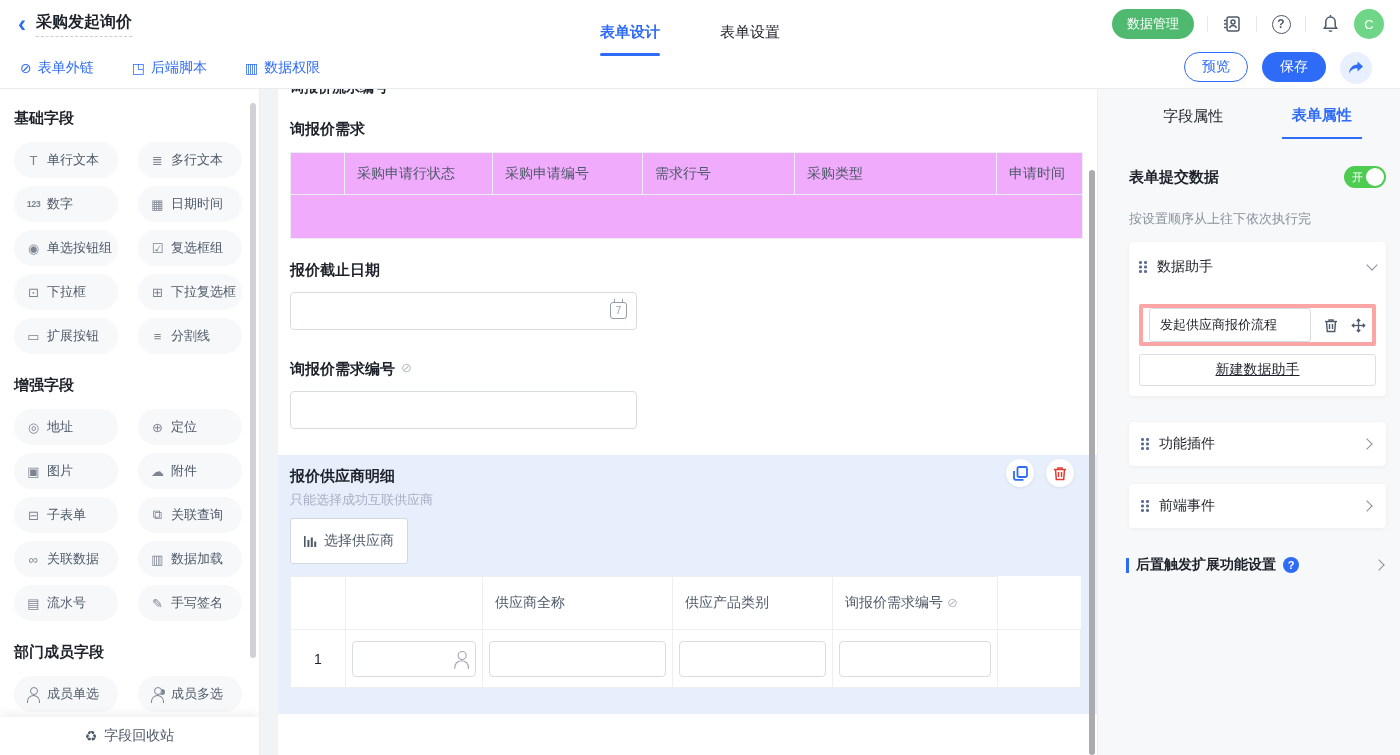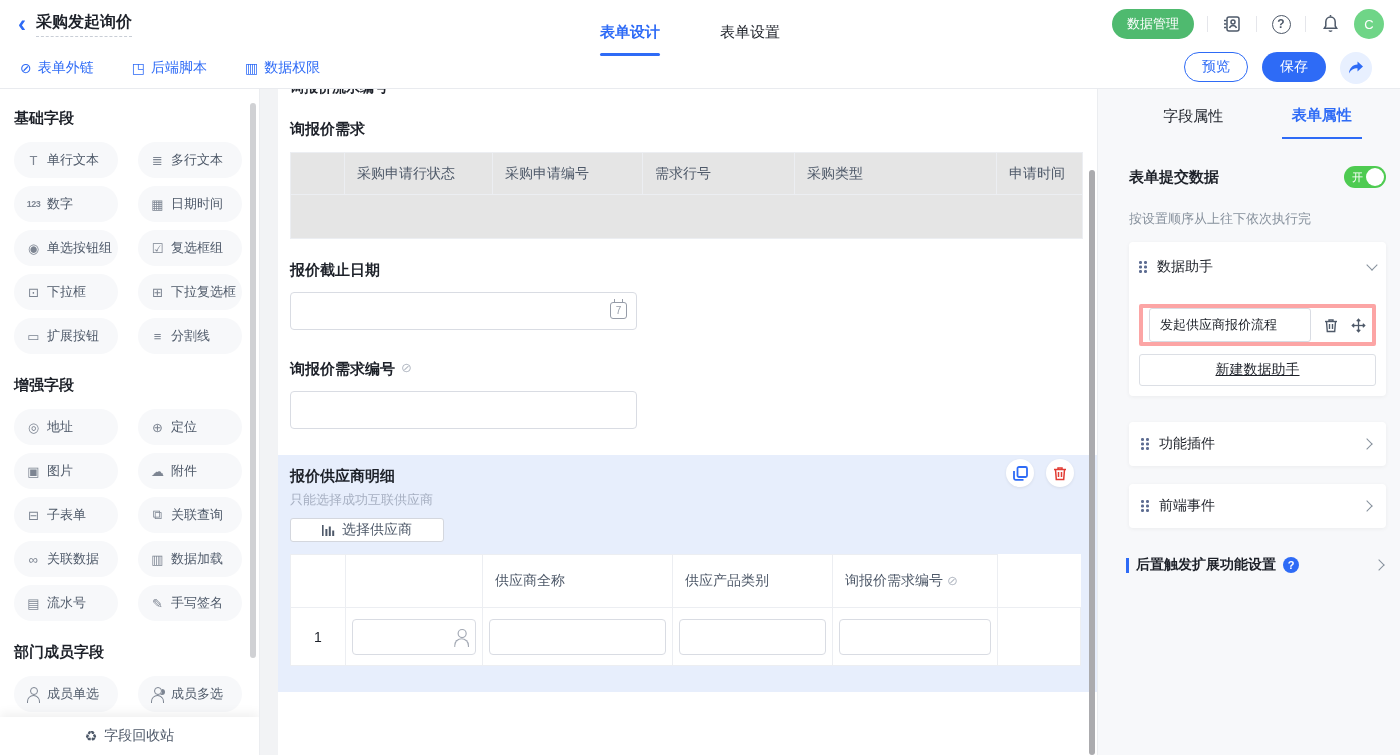--- a/index.html
+++ b/index.html
@@ -54,33 +54,33 @@
 
   
   .cv { position:absolute; top:89px; left:260px; width:837px; bottom:0; background:#f2f3f5; }
   .sheet { position:absolute; left:18px; top:0; right:0; bottom:0; background:#fff; padding:0 0 0 12px; overflow:hidden; }
   .clipwrap { height:9px; overflow:hidden; }
   .clipwrap span { display:block; margin-top:-10px; font-size:14px; font-weight:700; color:#1d2129; }
   .inp-auto { margin-top:5px; width:615px; height:38px; background:#f7f8fa; border:none; border-radius:2px; padding:0 12px; font-size:14px; color:#4e5969; outline:none; }
   .inp-auto::placeholder { color:#c0c5cf; }
   .flabel { font-size:15px; font-weight:700; margin-top:22px; display:flex; gap:6px; }
   .eyeoff { color:#b4bac4; font-size:13px; font-weight:400; }
-  table.t1 { border-collapse:collapse; table-layout:fixed; width:792px; margin-top:13px; background:#e5e5e5; }
+  table.t1 { border-collapse:collapse; table-layout:fixed; width:792px; margin-top:13px; background:#f0abfc; }
   table.t1 th { border:1px solid #eceef2; height:42px; font-weight:400; color:#4e5969; font-size:14px; text-align:left; padding:0 12px; white-space:nowrap; overflow:hidden; }
   table.t1 td { border:1px solid #eceef2; border-top:none; height:44px; }
   .inp-box { position:relative; width:347px; margin-top:12px; }
   .inp { width:100%; height:38px; border:1px solid #d9dce3; border-radius:4px; padding:0 34px 0 12px; font-size:14px; outline:none; color:#1d2129; background:#fff; }
   .cal { position:absolute; right:10px; top:10px; width:17px; height:17px; border:1.4px solid #969ca8; border-radius:3px; font-size:10px; color:#969ca8; display:flex; align-items:center; justify-content:center; }
   .cal::before { content:""; position:absolute; top:-4px; left:3px; width:1.4px; height:4px; background:#969ca8; }
   .cal::after { content:""; position:absolute; top:-4px; right:3px; width:1.4px; height:4px; background:#969ca8; }
 
   .subform { position:relative; margin:26px 0 0 -12px; width:819px; background:#e7eefc; padding:12px 0 26px 12px; }
   .sf-title { font-size:15px; font-weight:700; }
   .sf-hint { font-size:13px; color:#a7b0c2; margin-top:5px; }
-  .sf-btn { margin-top:9px; height:24px; background:#fff; border:1px solid #d4d7de; border-radius:3px; font-size:14px; color:#4e5969; padding:0 31px; display:inline-flex; align-items:center; gap:7px; cursor:pointer; }
+  .sf-btn { margin-top:9px; height:46px; background:#fff; border:1px solid #d4d7de; border-radius:3px; font-size:14px; color:#4e5969; padding:0 13px; display:inline-flex; align-items:center; gap:7px; cursor:pointer; }
   .sf-circ { position:absolute; top:4px; width:28px; height:28px; border-radius:50%; background:#fff; display:flex; align-items:center; justify-content:center; cursor:pointer; box-shadow:0 1px 3px rgba(0,0,0,.08); }
   table.t2 { border-collapse:collapse; table-layout:fixed; width:790px; margin-top:12px; background:#fff; }
   table.t2 th { border:1px solid #eceef2; height:28px; font-weight:400; color:#4e5969; font-size:14px; text-align:left; padding:17px 12px; white-space:nowrap; }
   table.t2 td { border:1px solid #eceef2; height:58px; padding:0 6px; text-align:center; }
   .cell-inp { position:relative; }
   .cell-inp input { width:100%; height:36px; border:1px solid #d9dce3; border-radius:4px; padding:0 26px 0 8px; font-size:13px; outline:none; }
   .cell-inp .pi { position:absolute; right:8px; top:11px; margin:0; }
   .rowidx { font-size:14px; color:#1d2129; }
   .cv-scroll { position:absolute; right:2px; top:81px; width:6px; bottom:0; background:#ababae; border-radius:3px; }
 

